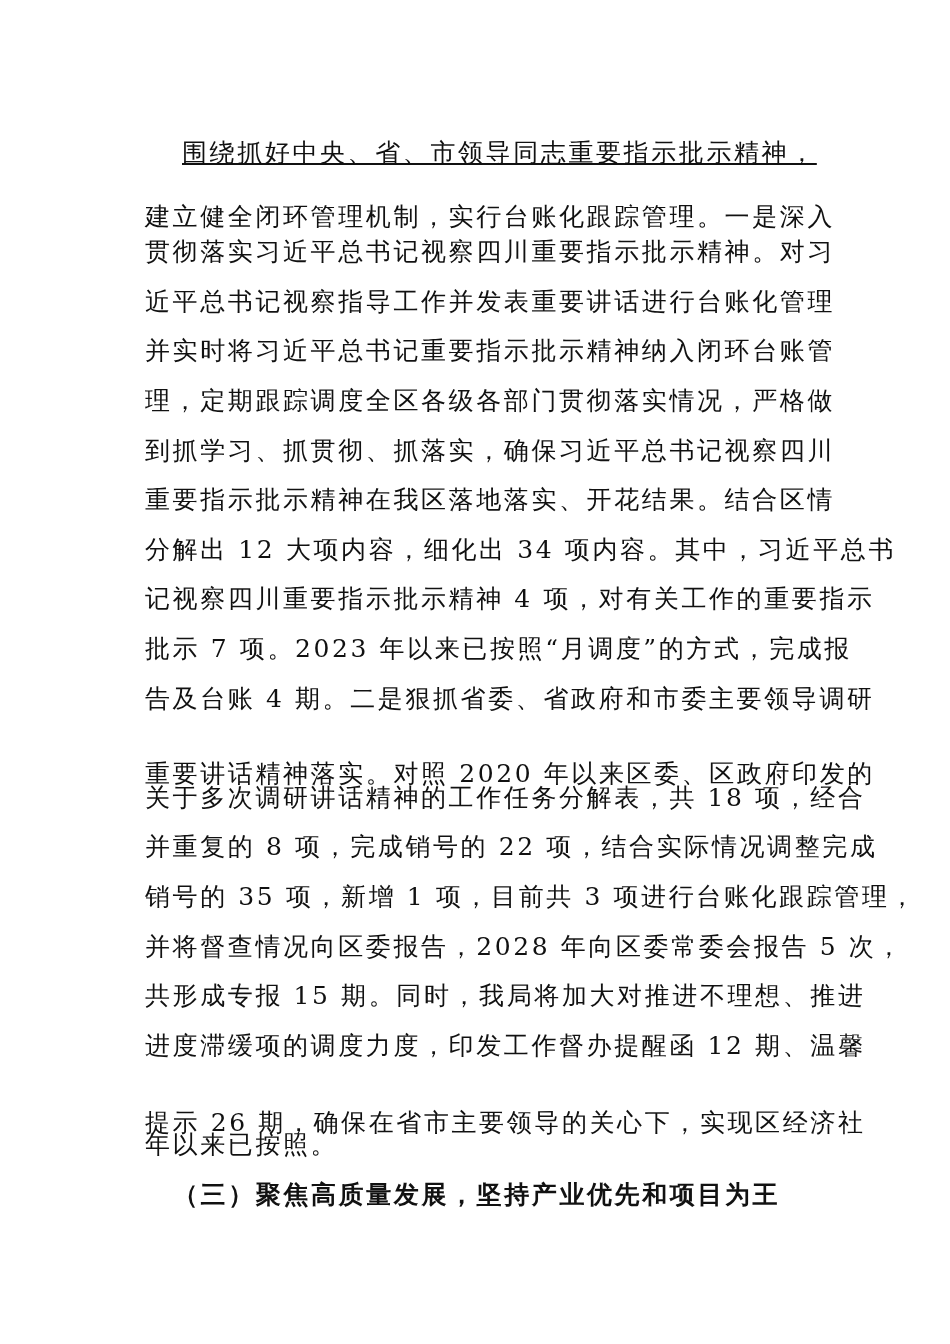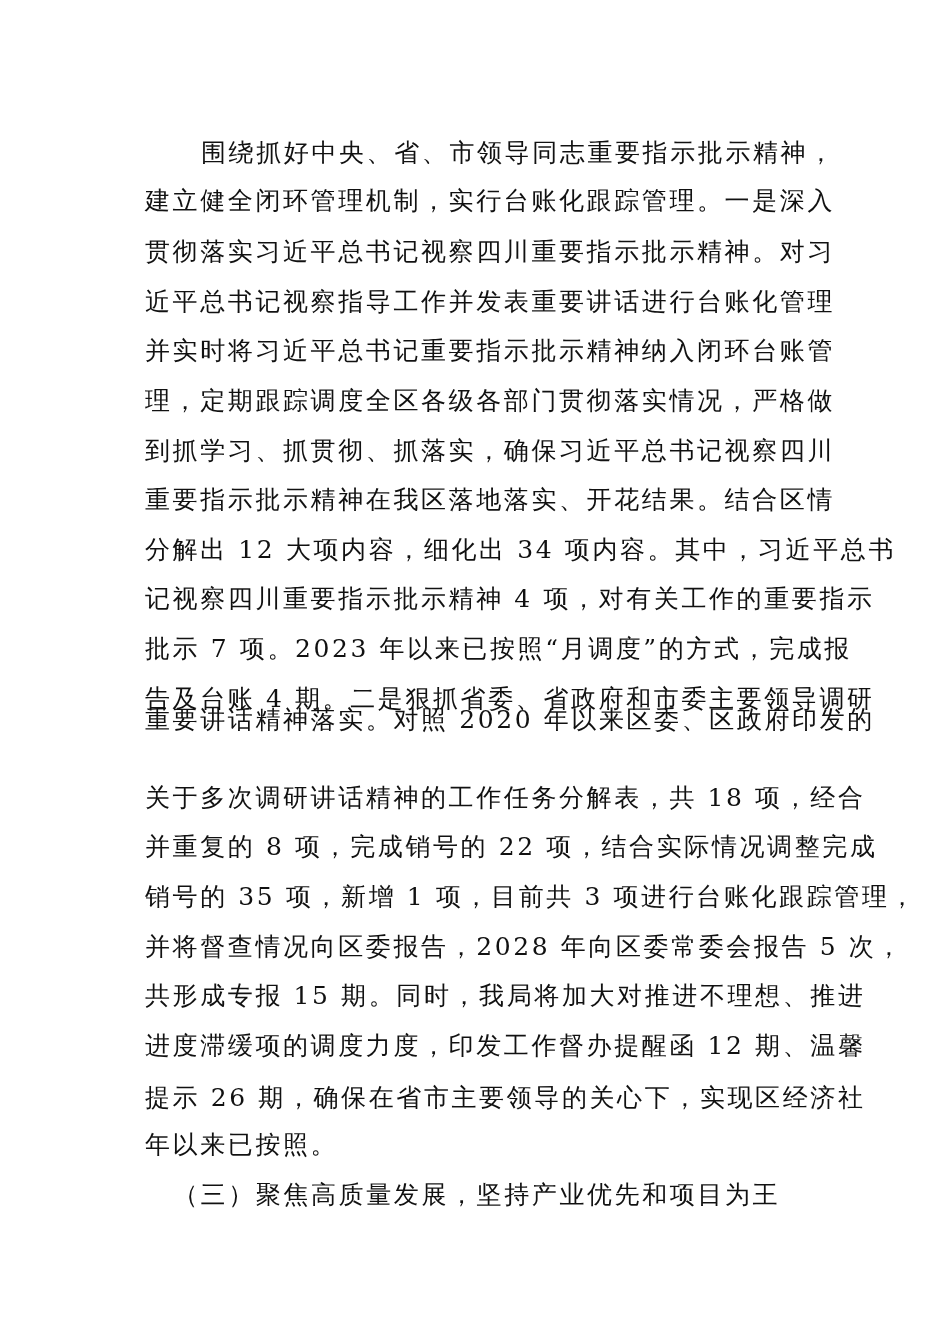--- a/index.html
+++ b/index.html
@@ -23,42 +23,42 @@
   }
   .line {
     position: absolute;
     left: 0;
     height: 40px;
     font-size: 25px;
     line-height: 40px;
     white-space: nowrap;
     letter-spacing: 2.6px;
   }
-  .indent { left: 56px; }
-  .heading-indent { left: 28px; }
+  .indent { left: 37px; text-decoration: underline; }
+  .heading-indent { left: 28px; font-weight: bold; }
 </style>
 </head>
 <body>
 
 <div class="page">
   <div class="line indent" style="top:0px">围绕抓好中央、省、市领导同志重要指示批示精神，</div>
-  <div class="line" style="top:48px">建立健全闭环管理机制，实行台账化跟踪管理。一是深入</div>
+  <div class="line" style="top:64px">建立健全闭环管理机制，实行台账化跟踪管理。一是深入</div>
   <div class="line" style="top:99.2px">贯彻落实习近平总书记视察四川重要指示批示精神。对习</div>
   <div class="line" style="top:148.8px">近平总书记视察指导工作并发表重要讲话进行台账化管理</div>
   <div class="line" style="top:198.4px">并实时将习近平总书记重要指示批示精神纳入闭环台账管</div>
   <div class="line" style="top:248px">理，定期跟踪调度全区各级各部门贯彻落实情况，严格做</div>
   <div class="line" style="top:297.6px">到抓学习、抓贯彻、抓落实，确保习近平总书记视察四川</div>
   <div class="line" style="top:347.2px">重要指示批示精神在我区落地落实、开花结果。结合区情</div>
   <div class="line" style="top:396.8px">分解出 12 大项内容，细化出 34 项内容。其中，习近平总书</div>
   <div class="line" style="top:446.4px">记视察四川重要指示批示精神 4 项，对有关工作的重要指示</div>
   <div class="line" style="top:496px">批示 7 项。2023 年以来已按照“月调度”的方式，完成报</div>
   <div class="line" style="top:545.6px">告及台账 4 期。二是狠抓省委、省政府和市委主要领导调研</div>
-  <div class="line" style="top:567px">重要讲话精神落实。对照 2020 年以来区委、区政府印发的</div>
+  <div class="line" style="top:621px">重要讲话精神落实。对照 2020 年以来区委、区政府印发的</div>
   <div class="line" style="top:644.8px">关于多次调研讲话精神的工作任务分解表，共 18 项，经合</div>
   <div class="line" style="top:694.4px">并重复的 8 项，完成销号的 22 项，结合实际情况调整完成</div>
   <div class="line" style="top:744px">销号的 35 项，新增 1 项，目前共 3 项进行台账化跟踪管理，</div>
   <div class="line" style="top:793.6px">并将督查情况向区委报告，2028 年向区委常委会报告 5 次，</div>
   <div class="line" style="top:843.2px">共形成专报 15 期。同时，我局将加大对推进不理想、推进</div>
   <div class="line" style="top:892.8px">进度滞缓项的调度力度，印发工作督办提醒函 12 期、温馨</div>
-  <div class="line" style="top:945px">提示 26 期，确保在省市主要领导的关心下，实现区经济社</div>
+  <div class="line" style="top:970px">提示 26 期，确保在省市主要领导的关心下，实现区经济社</div>
   <div class="line" style="top:992px">年以来已按照。</div>
   <div class="line heading-indent" style="top:1041.6px">（三）聚焦高质量发展，坚持产业优先和项目为王</div>
 </div>
 
 </body></html>

